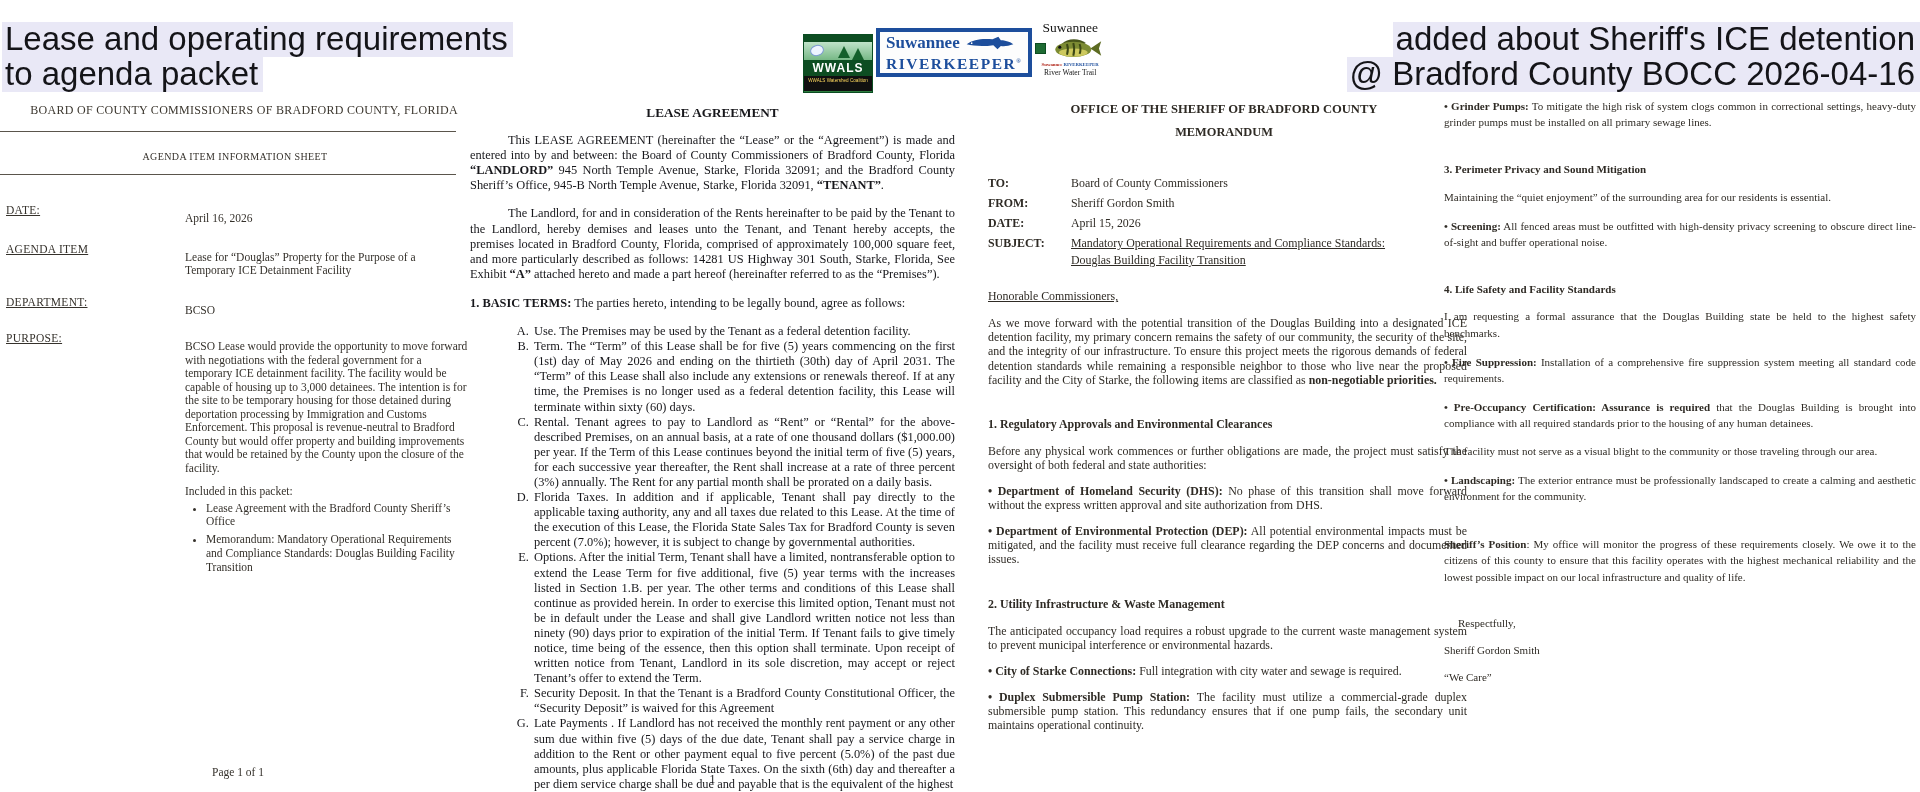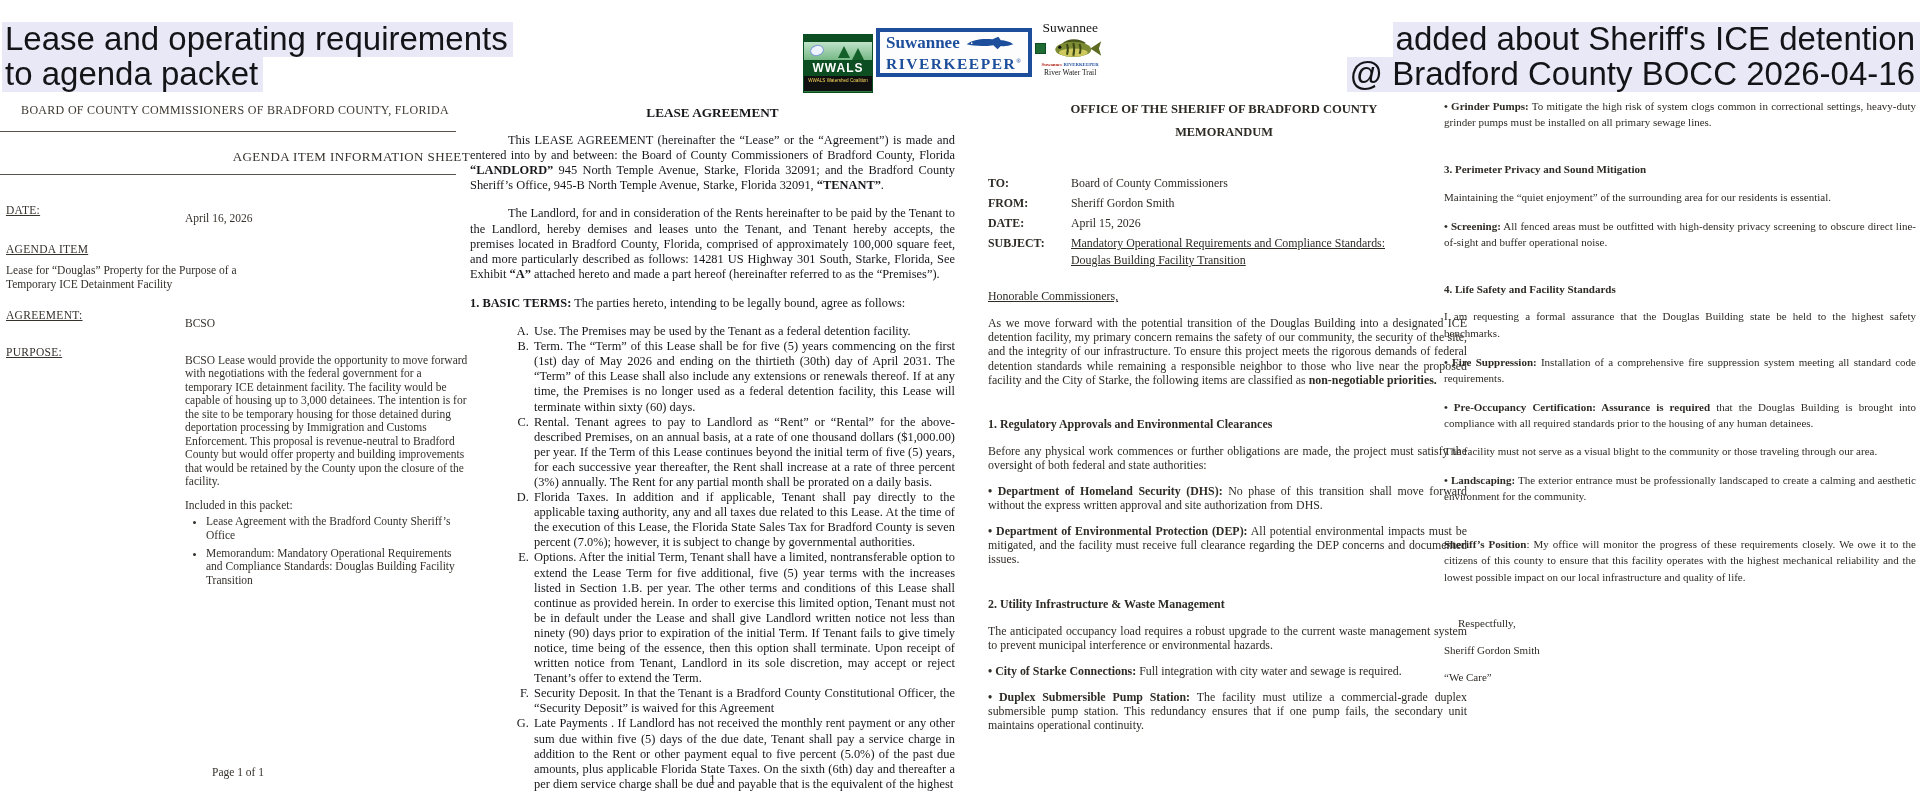--- a/index.html
+++ b/index.html
@@ -42,30 +42,30 @@
   .wt-sub1{font-size:4.8px;line-height:6px;}
   .wt-sub1 .red{color:#b02418;font-weight:bold;}
   .wt-sub1 .blu{color:#1d4e9c;font-weight:bold;}
   .wt-sub2{font-size:7.5px;color:#151515;line-height:9px;}
 
   
   .pagecol{position:absolute;top:0;background:transparent;}
 
   
   .col1{left:0;width:470px;color:#35312b;font-size:11.5px;line-height:13.5px;}
-  .c1-header{margin:104px 12px 0;text-align:center;font-size:12px;letter-spacing:0.3px;color:#3c372f;}
+  .c1-header{margin:104px 12px 0;text-align:right;font-size:12px;letter-spacing:0.3px;color:#3c372f;}
   .c1-rule{border:none;border-top:1.3px solid #5a554c;margin:0;}
   .r1{margin-top:13px;width:456px;}
   .r2{margin-top:11px;width:456px;}
-  .c1-sub{margin-top:18px;text-align:right;font-size:13px;letter-spacing:0.4px;}
+  .c1-sub{margin-top:18px;text-align:center;font-size:10px;letter-spacing:0.4px;}
   .c1row{display:flex;padding-left:6px;}
   .c1lbl{width:179px;flex:none;text-decoration:underline;letter-spacing:0.3px;}
   .c1val{width:283px;margin-top:8px;}
   .mtdate{margin-top:29px;}
-  .mtitem{margin-top:17px;flex-direction:column;}
+  .mtitem{margin-top:17px;}
   .mtdept{margin-top:18px;}
   .mtpurp{margin-top:15px;}
   .purp-para{line-height:13px;text-align:left;}
   .incl-head{margin-top:10px;}
   .incl-list{margin:3px 0 0;padding-left:21px;}
   .incl-list li{margin-bottom:4px;line-height:13.8px;}
   .c1-footer{position:absolute;left:212px;top:766px;font-size:11.5px;}
 
   
   .col2{left:470px;width:485px;color:#17171b;font-size:12.4px;line-height:15.1px;text-align:justify;}
@@ -163,21 +163,21 @@
 
     <div class="c1row mtdate">
       <span class="c1lbl">DATE:</span>
       <span class="c1val">April 16, 2026</span>
     </div>
     <div class="c1row mtitem">
       <span class="c1lbl">AGENDA ITEM</span>
       <span class="c1val">Lease for “Douglas” Property for the Purpose of a Temporary ICE Detainment Facility</span>
     </div>
     <div class="c1row mtdept">
-      <span class="c1lbl">AGREEMENT:</span>
+      <span class="c1lbl">DEPARTMENT:</span>
       <span class="c1val">BCSO</span>
     </div>
     <div class="c1row mtpurp">
       <span class="c1lbl">PURPOSE:</span>
       <span class="c1val">
         <span class="purp-para">BCSO Lease would provide the opportunity to move forward with negotiations with the federal government for a temporary ICE detainment facility. The facility would be capable of housing up to 3,000 detainees. The intention is for the site to be temporary housing for those detained during deportation processing by Immigration and Customs Enforcement. This proposal is revenue-neutral to Bradford County but would offer property and building improvements that would be retained by the County upon the closure of the facility.</span>
         <div class="incl-head">Included in this packet:</div>
         <ul class="incl-list">
           <li>Lease Agreement with the Bradford County Sheriff’s Office</li>
           <li>Memorandum: Mandatory Operational Requirements and Compliance Standards: Douglas Building Facility Transition</li>

